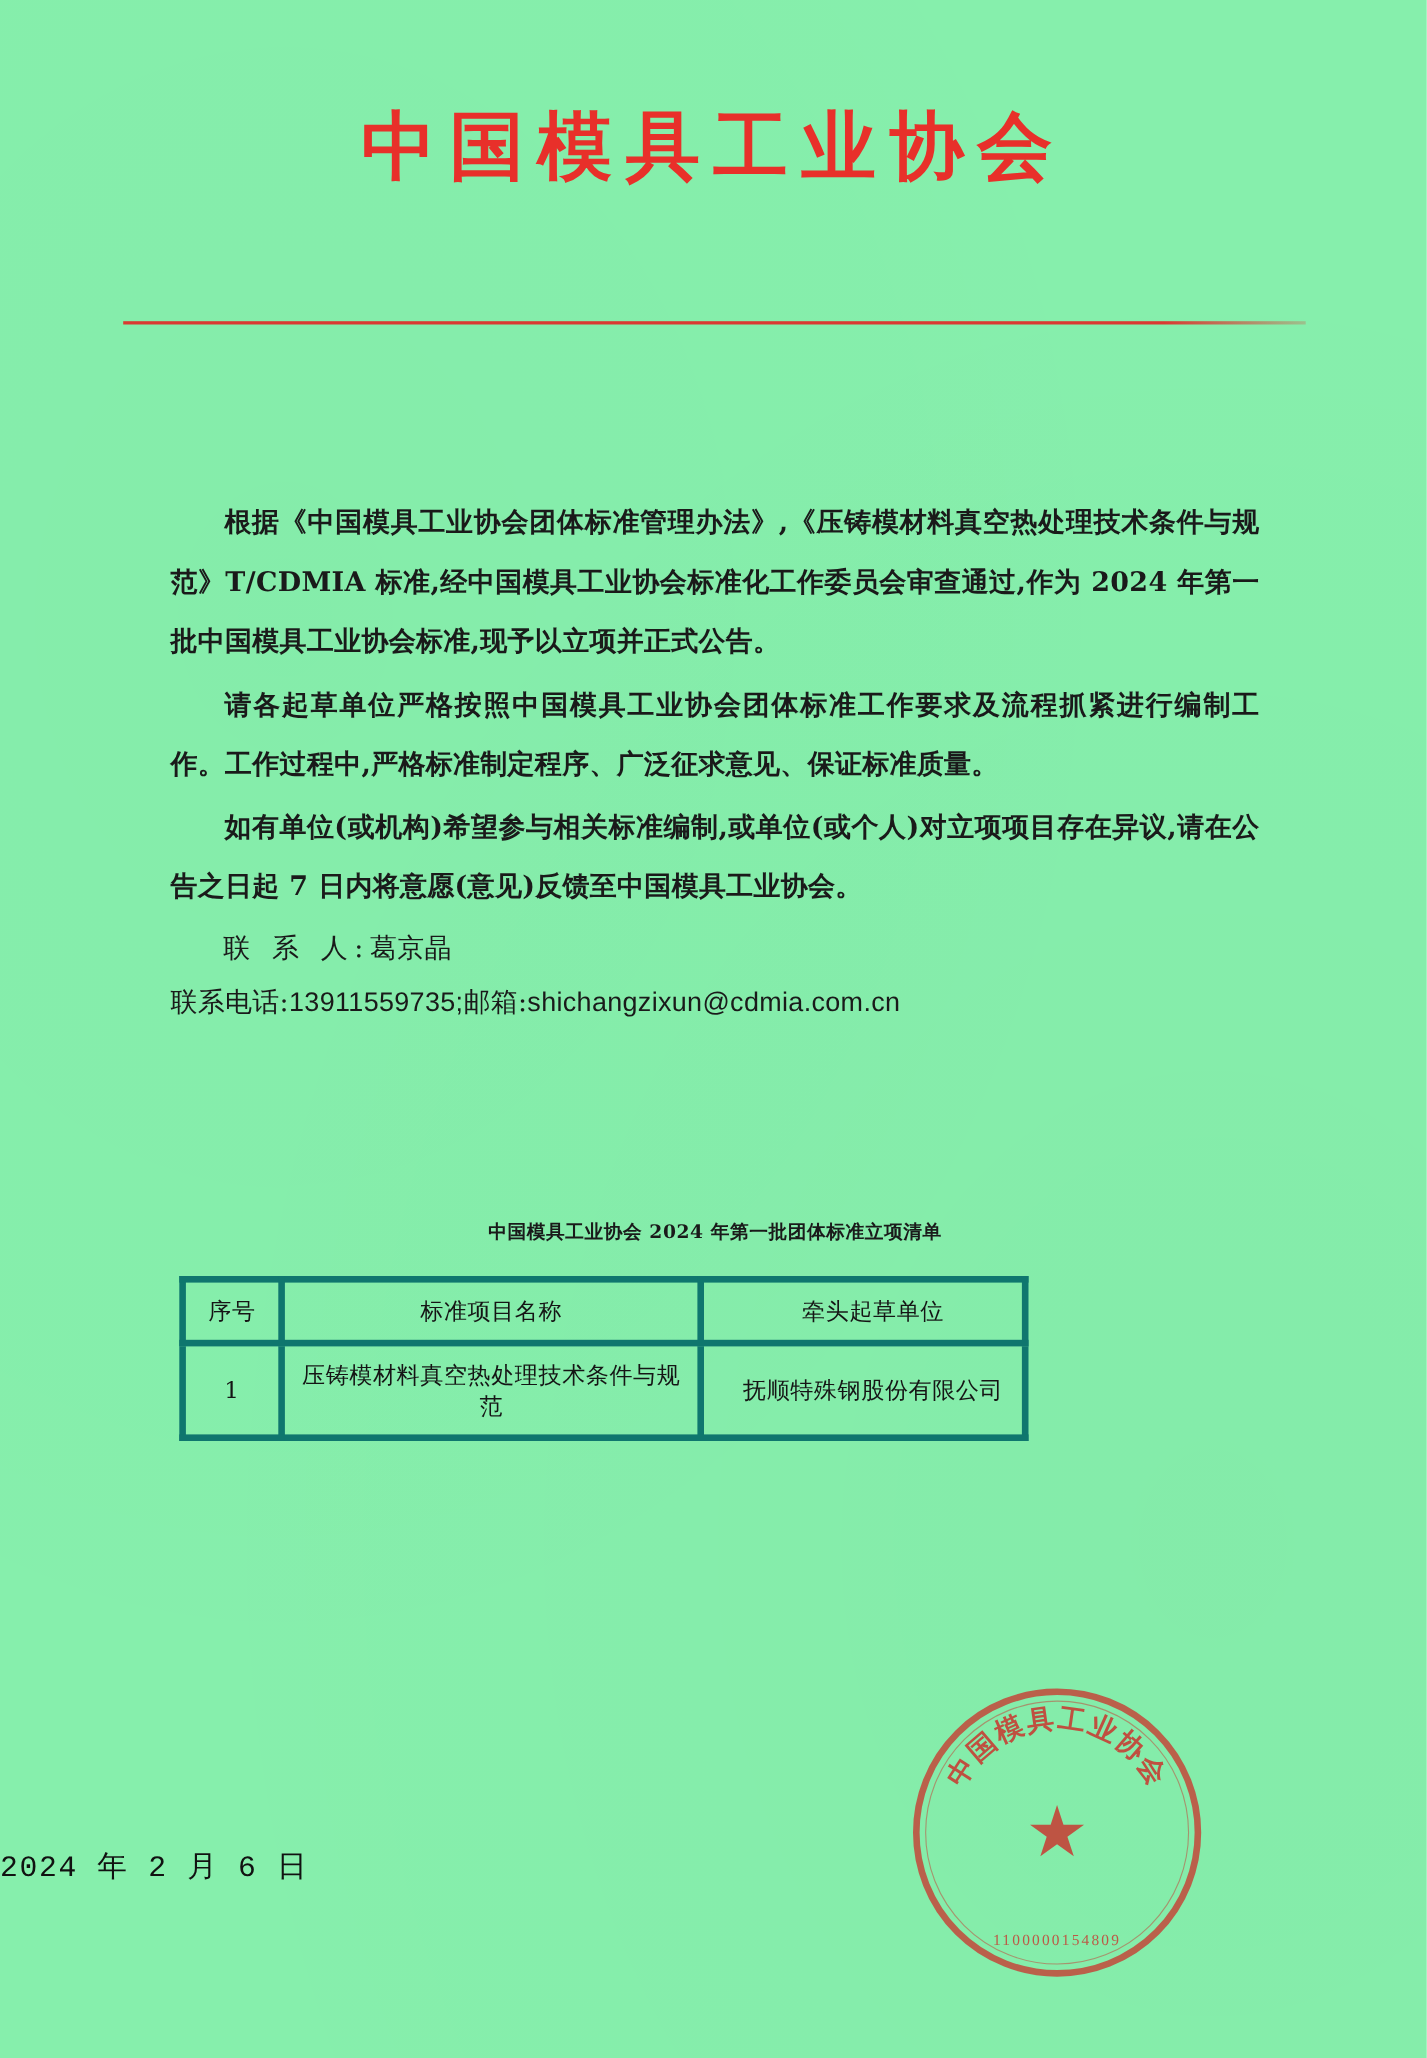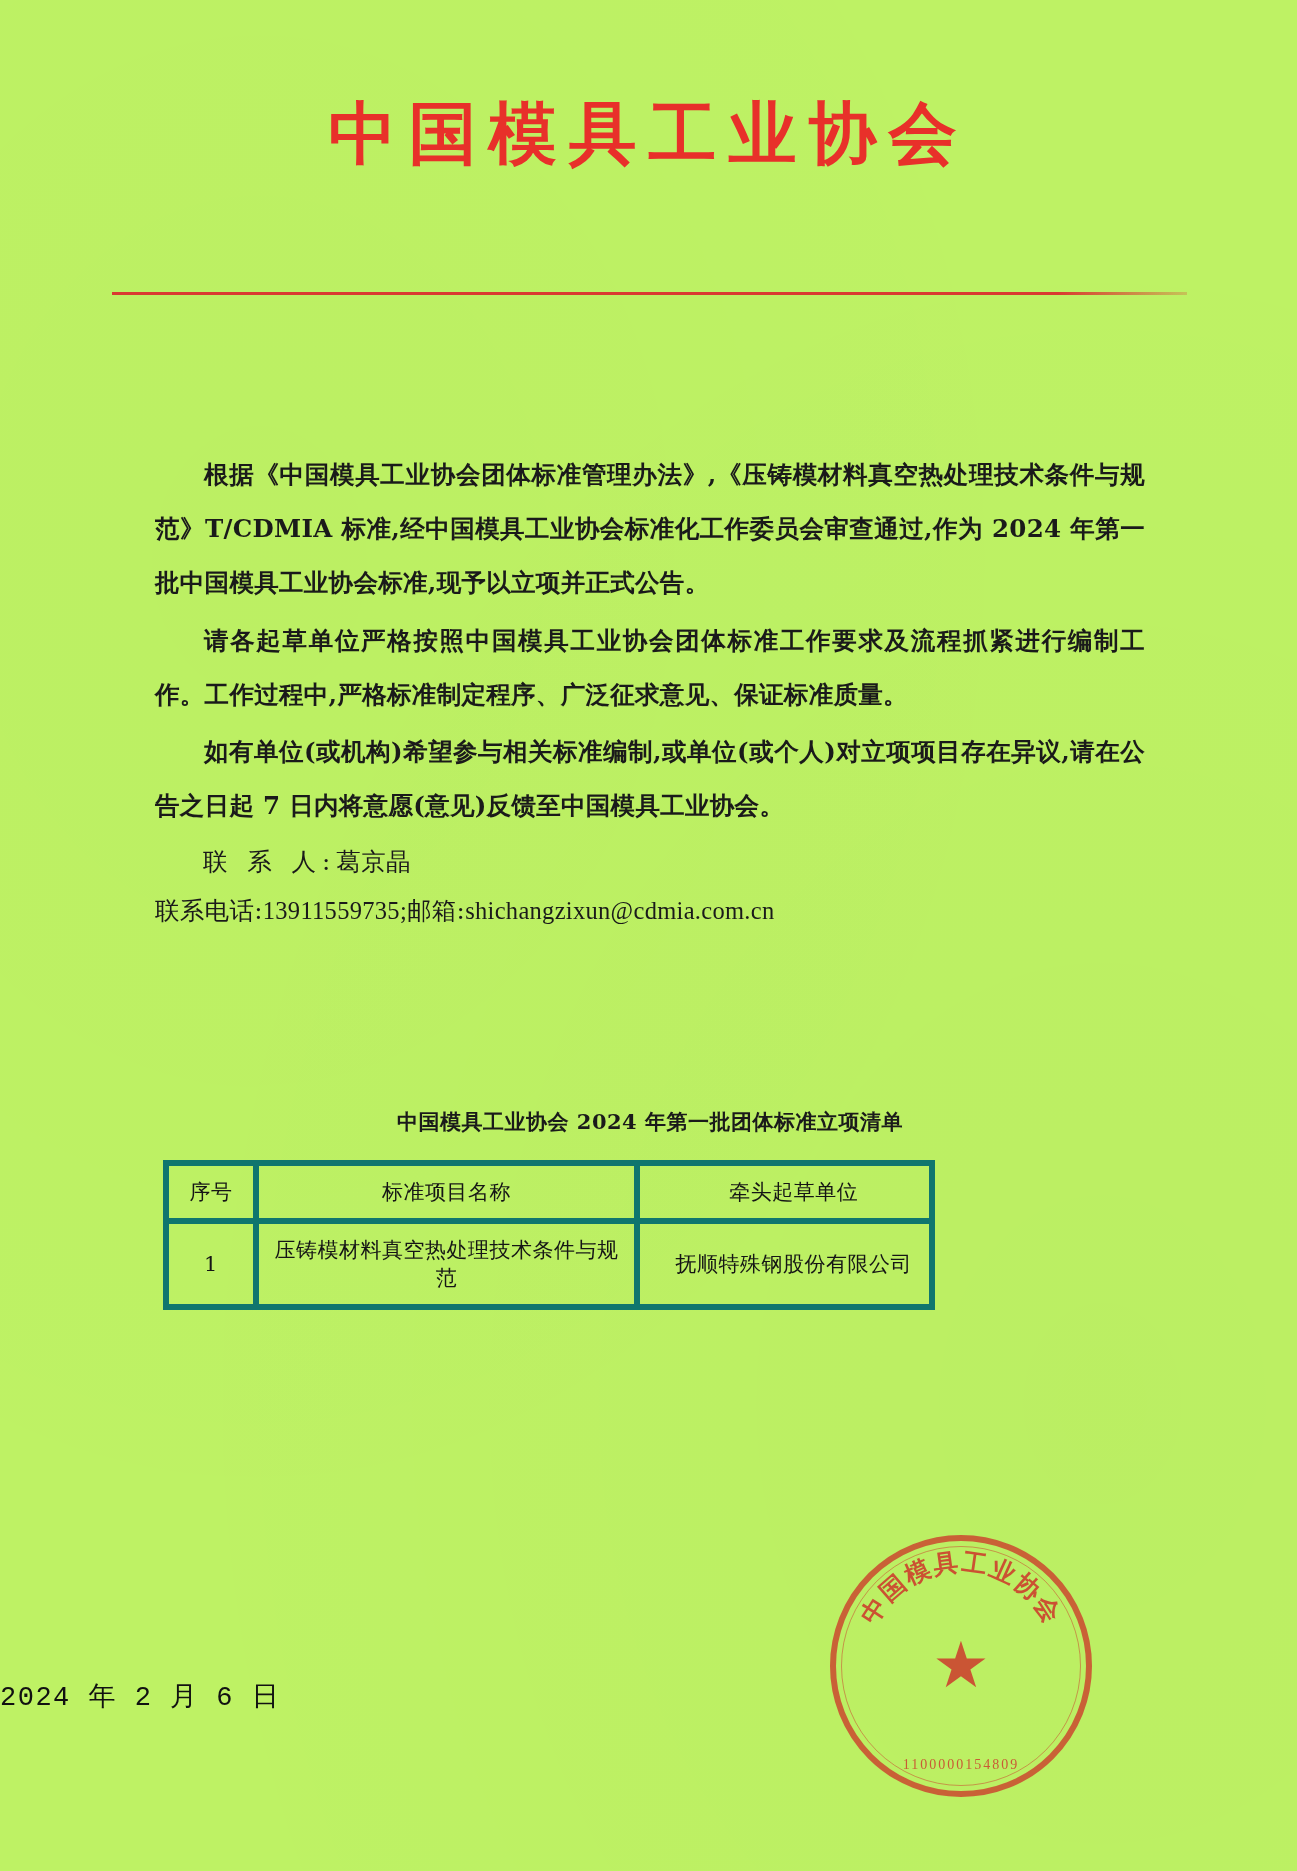--- a/index.html
+++ b/index.html
@@ -12,21 +12,21 @@
     height: 1871px;
     position: relative;
     font-family: "Liberation Serif", serif;
     color: #1a1a1a;
     overflow: hidden;
   }
 
   .page {
     position: absolute;
     inset: 0;
-    background: #bef264;
+    background: #86efac;
   }
 
   
   .paper-tint {
     position: absolute;
     inset: 0;
     background:
       radial-gradient(ellipse at 20% 30%, rgba(0,0,0,0.012), rgba(0,0,0,0) 60%),
       radial-gradient(ellipse at 85% 75%, rgba(0,0,0,0.015), rgba(0,0,0,0) 65%);
     pointer-events: none;
@@ -95,33 +95,33 @@
     font-size: 24.5px;
     line-height: 2.0;
     letter-spacing: 0.3px;
     margin: 0;
   }
   .contact-line .spaced {
     letter-spacing: 6px;
     margin-left: 48px;
   }
   .mono-ish {
-    font-family: Liberation Serif, serif;
+    font-family: Liberation Sans, sans-serif;
     margin-top: 27px;
   }
 
   .table-caption {
     position: absolute;
     top: 1108px;
     left: 150px;
     width: 1000px;
     text-align: center;
     font-family: "DejaVu Serif", serif;
     font-weight: bold;
-    font-size: 21px;
+    font-size: 17px;
     letter-spacing: 0.5px;
   }
 
   table.listing {
     position: absolute;
     top: 1160px;
     left: 163px;
     width: 772px;
     border-collapse: collapse;
     font-family: "DejaVu Serif", serif;

